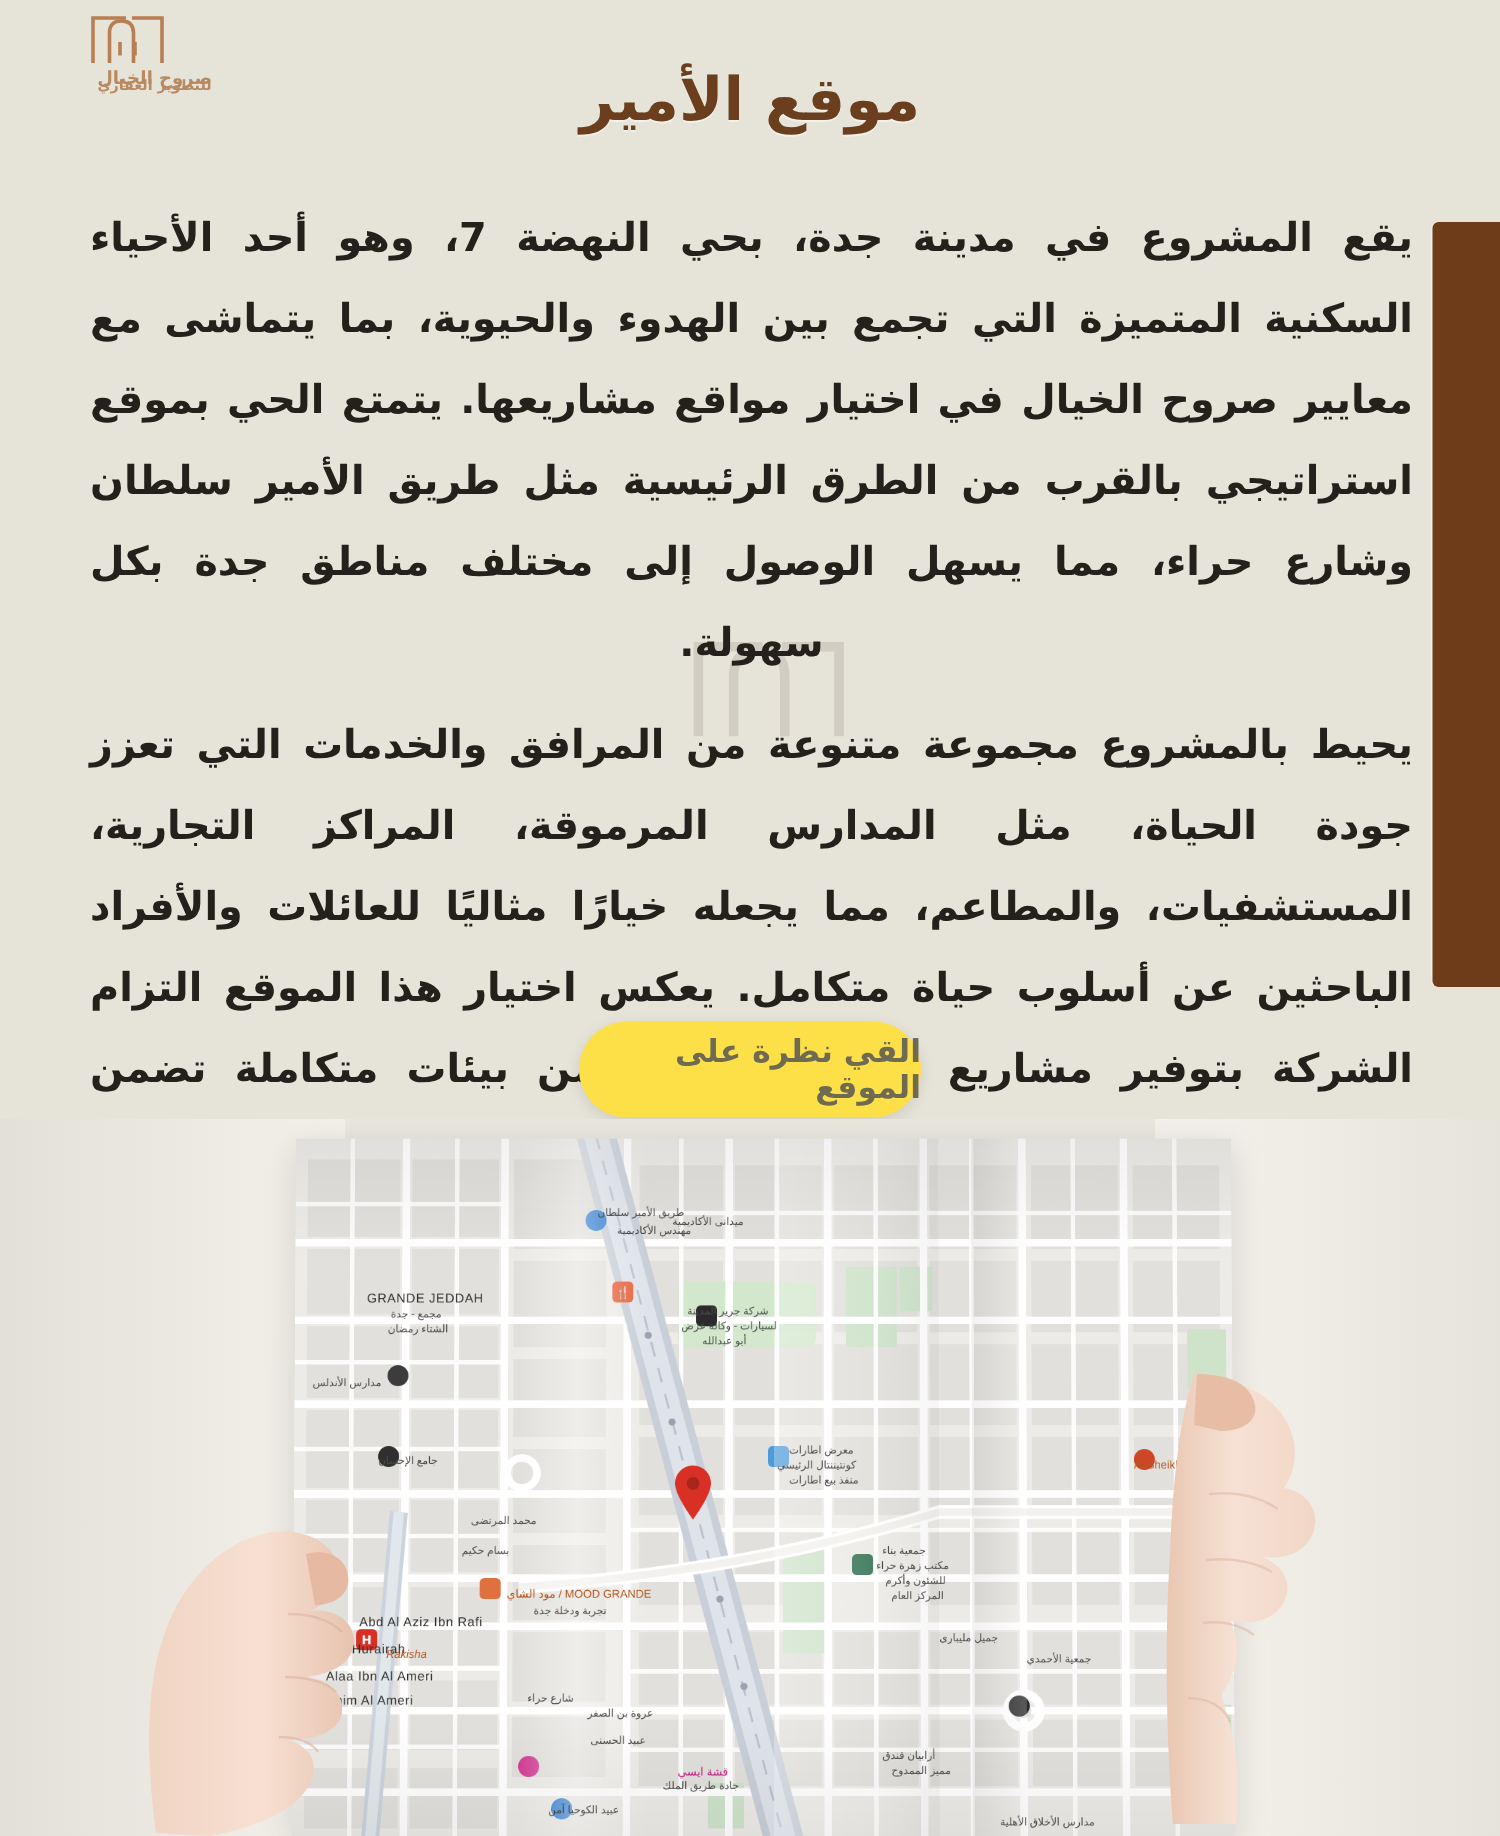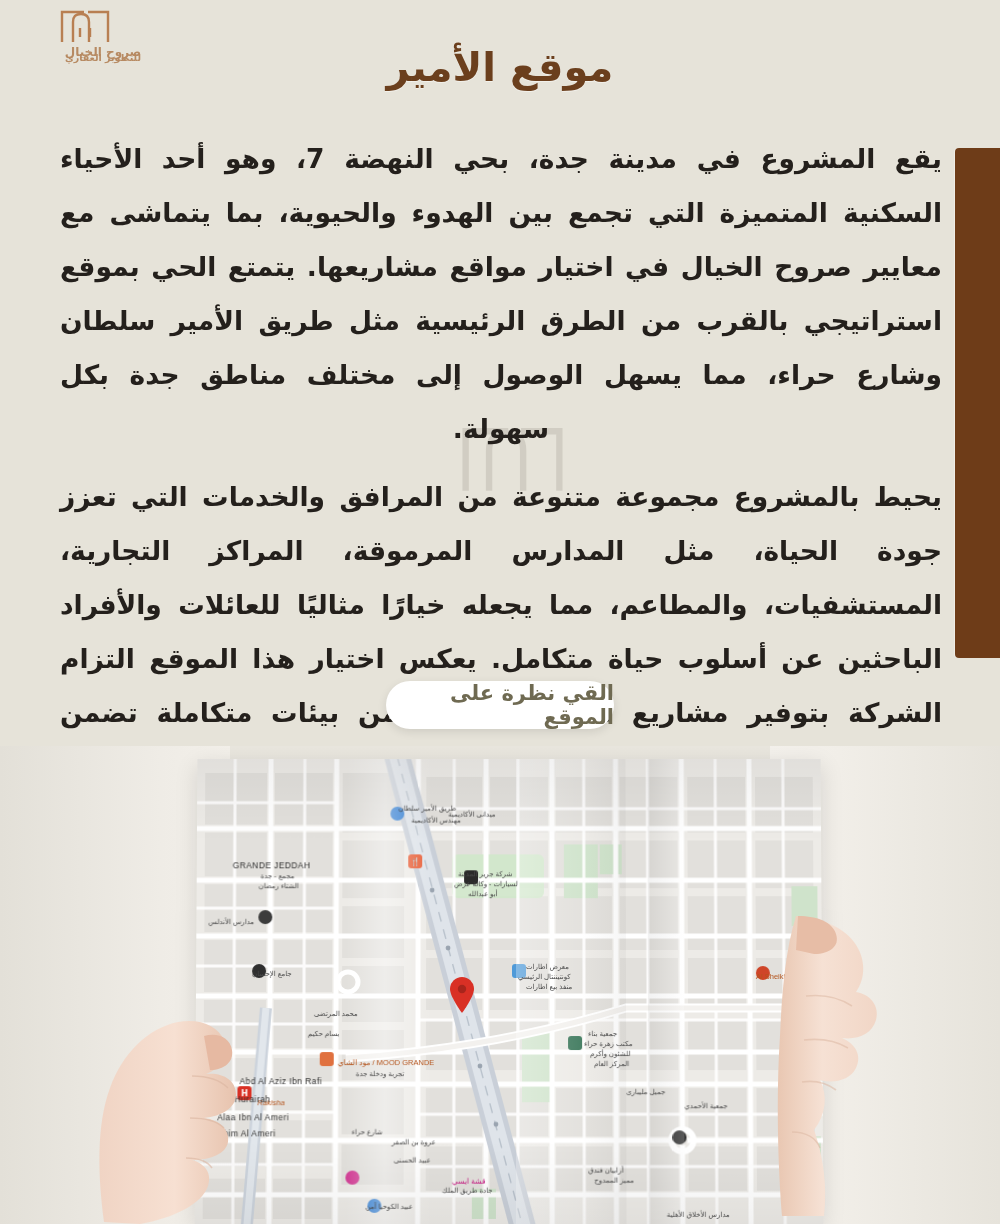--- a/index.html
+++ b/index.html
@@ -104,22 +104,22 @@
   }
   .copy p { margin: 0 0 10px 0; }
   .copy p.p1 { margin-bottom: 14px; }
 
   
   .cta {
     position: absolute;
     left: 386px;
     top: 681px;
     width: 228px;
-    height: 48px;
-    background: #ffffff;
+    height: 64px;
+    background: #fde047;
     border-radius: 34px;
     box-shadow: 0 3px 10px rgba(0,0,0,.10);
     display: flex;
     align-items: center;
     justify-content: center;
   }
   .cta-label {
     color: #6f6a52;
     font-size: 21px;
     font-weight: 600;
@@ -428,21 +428,21 @@
         <path d="M14 37 C14 37 26 21 26 13 A12 12 0 1 0 2 13 C2 21 14 37 14 37 Z" fill="#d93025"></path>
         <circle cx="14" cy="13" r="4.2" fill="#a8251c"></circle>
       </svg>
 
       <div class="fold fold-a"></div>
       <div class="fold fold-b"></div>
       <div class="fold fold-c"></div>
       <div class="sheet-shade"></div>
 
       <div id="poi-labels">
-          <div class="poi poi-en" style="left: 36px; top: 102px;">GRANDE JEDDAH</div>
+          <div class="poi poi-en" style="left: 48px; top: 102px;">GRANDE JEDDAH</div>
           <div class="poi poi-ar" style="left: 64px; top: 114px; direction: rtl;">مجمع - جدة</div>
           <div class="poi poi-ar" style="left: 62px; top: 124px; direction: rtl;">الشتاء رمضان</div>
           <div class="poi poi-ar" style="left: 12px; top: 160px; direction: rtl;">مدارس الأندلس</div>
           <div class="poi poi-ar" style="left: 56px; top: 212px; direction: rtl;">جامع الإحسان</div>
           <div class="poi poi-ar" style="left: 118px; top: 252px; direction: rtl;">محمد المرتضى</div>
           <div class="poi poi-ar" style="left: 112px; top: 272px; direction: rtl;">بسام حكيم</div>
           <div class="poi poi-ar" style="left: 215px; top: 58px; direction: rtl;">مهندس الأكاديمية</div>
           <div class="poi poi-ar" style="left: 252px; top: 52px; direction: rtl;">ميدانى الأكاديمية</div>
           <div class="poi poi-ar" style="left: 262px; top: 112px; direction: rtl;">شركة جرير المدينة</div>
           <div class="poi poi-ar" style="left: 258px; top: 122px; direction: rtl;">لسيارات - وكالة عرض</div>

